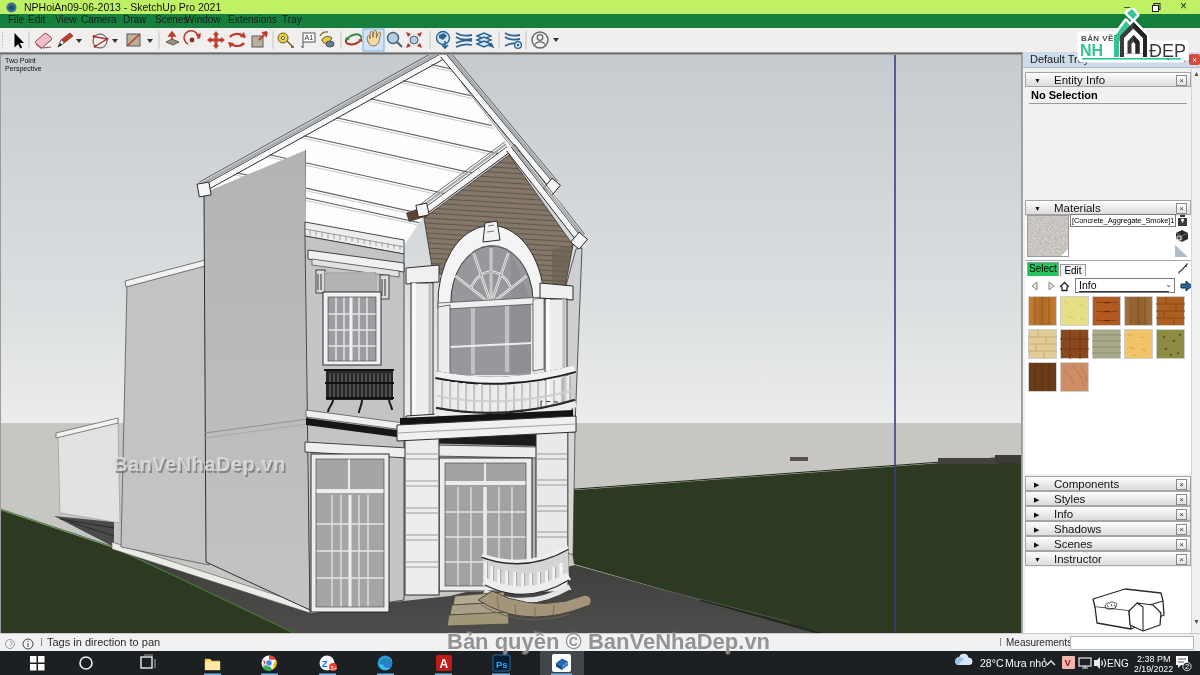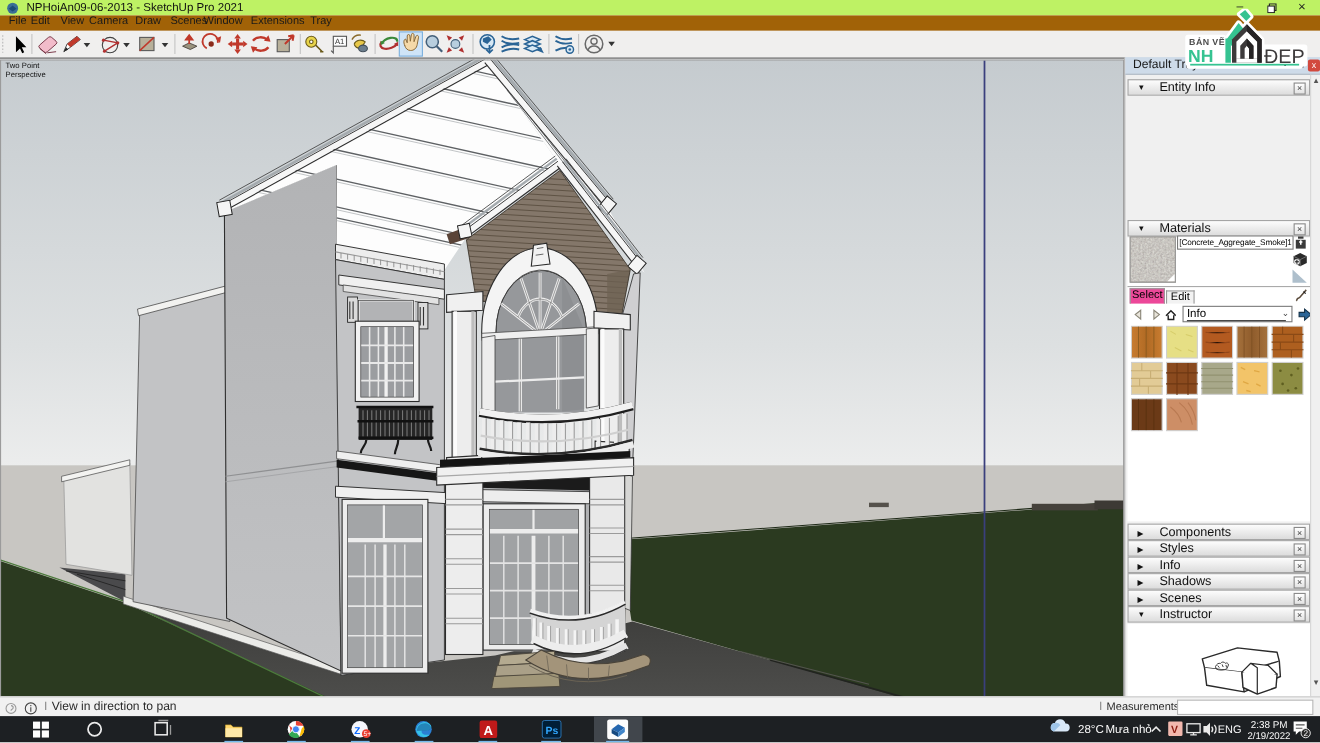--- a/index.html
+++ b/index.html
@@ -4,21 +4,21 @@
 <style>
 *{margin:0;padding:0;box-sizing:border-box}
 html,body{width:1200px;height:675px;overflow:hidden;font-family:"Liberation Sans",sans-serif;background:#fff}
 #app{position:relative;width:1200px;height:675px;overflow:hidden}
 .abs{position:absolute}
 
 #titlebar{position:absolute;left:0;top:0;width:1200px;height:14px;background:#bef264;font-size:10.5px;color:#111}
 #titletext{position:absolute;left:24px;top:1px}
 .winbtn{position:absolute;top:0px;color:#222;font-size:11px}
 
-#menubar{position:absolute;left:0;top:14px;width:1200px;height:14px;background:#a16207;font-size:10px;color:#1a1a1a}
+#menubar{position:absolute;left:0;top:14px;width:1200px;height:14px;background:#15803d;font-size:10px;color:#1a1a1a}
 #menubar span{position:absolute;top:0}
 
 #toolbar{position:absolute;left:0;top:28px;width:1200px;height:25px;background:#f0efee;border-bottom:1px solid #9a9a9a}
 
 #viewport{position:absolute;left:0;top:53px;width:1022px;height:580px;border-top:1px solid #6e6e6e;overflow:hidden}
 #vplabel{position:absolute;left:5px;top:3px;font-size:7px;line-height:8px;color:#111;z-index:5}
 #wallmark{position:absolute;left:113px;top:399px;font-size:20px;font-weight:bold;color:rgba(222,222,222,0.85);text-shadow:1.5px 1.5px 0 rgba(95,95,95,0.6);z-index:4;letter-spacing:0.5px}
 
 #tray{position:absolute;left:1022px;top:52px;width:178px;height:581px;background:#f0f0f0;border-left:1px solid #a8a8a8;font-size:11px}
 .trayhdr{position:absolute;left:2px;width:166px;height:15px;background:linear-gradient(#fdfdfd,#dcdcdc);border:1px solid #a5a5a5;font-size:11.5px;color:#111}
@@ -175,20 +175,21 @@
 
         <circle cx="540" cy="12" r="8" fill="none" stroke="#6a6a6a" stroke-width="1.4"></circle>
         <circle cx="540" cy="9.5" r="2.8" fill="none" stroke="#6a6a6a" stroke-width="1.3"></circle>
         <path d="M534.5,17.5 a6 6 0 0 1 11,0" fill="none" stroke="#6a6a6a" stroke-width="1.3"></path>
         <path d="M553,10 l6,0 l-3,4 z" fill="#333"></path>
       </g>
     </svg>
   </div>
   <div id="viewport">
     <div id="vplabel">Two Point<br>Perspective</div>
+    <div id="wallmark">BanVeNhaDep.vn</div>
     <svg id="scene" width="1022" height="580" viewBox="0 52 1022 580" style="position:absolute;left:0;top:0">
       <defs>
         <linearGradient id="sky" x1="0" y1="0" x2="0" y2="1">
           <stop offset="0" stop-color="#c5cbcf"></stop>
             <stop offset="0.7" stop-color="#dde0e1"></stop>
             <stop offset="1" stop-color="#eceded"></stop>
         </linearGradient>
         <linearGradient id="wallg" x1="0" y1="0" x2="0" y2="1">
           <stop offset="0" stop-color="#b2b3b5"></stop>
             <stop offset="1" stop-color="#c2c3c5"></stop>
@@ -520,20 +521,24 @@
     <div class="abs" style="left:0;top:0;width:178px;height:16px;background:#cedbe9;border-bottom:1px solid #b0b8c2">
       <span class="abs" style="left:7px;top:1px;color:#1a1a1a">Default Tray</span>
       <span class="abs" style="left:155px;top:1px;font-size:10px;color:#444">↘</span>
       <div class="abs" style="left:166px;top:2px;width:11px;height:11px;background:#d2493e;color:#fff;font-size:8px;text-align:center;line-height:11px;border-radius:2px">x</div>
     </div>
     <div class="trayhdr" style="top:20px">
         <span class="arr">▼</span>
         <span class="cap">Entity Info</span>
         <div class="xbtn">×</div>
       </div>
+    <div class="abs" style="left:2px;top:36px;width:166px;height:112px;background:#f1f1f1">
+      <span class="abs" style="left:6px;top:1px;font-weight:bold;font-size:11px">No Selection</span>
+      <div class="abs" style="left:4px;top:15px;width:158px;height:1px;background:#9a9a9a"></div>
+    </div>
     <div class="trayhdr" style="top:148px">
         <span class="arr">▼</span>
         <span class="cap">Materials</span>
         <div class="xbtn">×</div>
       </div>
     <div class="abs" style="left:2px;top:164px;width:166px;height:258px;background:#fff"></div>
 
     <div class="abs" style="left:4px;top:163px;width:42px;height:42px;border:1px solid #9a9a9a;background:#9b958d">
       <svg width="40" height="40">
           <filter id="noisef" x="0" y="0" width="1" height="1">
@@ -560,21 +565,21 @@
         <path d="M2,5 l6,-3 l6,3 l0,6 l-6,3 l-6,-3 z" fill="#2a2a2a"></path>
         <path d="M2,5 l6,3 l6,-3 M8,8 v6" stroke="#777" stroke-width="0.8" fill="none"></path>
         <circle cx="5" cy="10" r="2.6" fill="#e8e8e8"></circle>
         <path d="M5,8.2 v3.6 M3.2,10 h3.6" stroke="#222" stroke-width="1"></path>
       </svg>
     <svg class="abs" style="left:151px;top:192px" width="15" height="14" viewBox="0 0 15 14">
         <path d="M1,13 L14,13 L1,1 Z" fill="#aebfcc"></path>
       </svg>
     <div class="abs" style="left:2px;top:208px;width:166px;height:1px;background:#aaa"></div>
 
-    <div class="abs" style="left:4px;top:210px;width:32px;height:14px;background:#ec4899;border:1px solid #9a9a9a;border-bottom:none;font-size:10px;text-align:center">Select</div>
+    <div class="abs" style="left:4px;top:210px;width:32px;height:14px;background:#22c55e;border:1px solid #9a9a9a;border-bottom:none;font-size:10px;text-align:center">Select</div>
     <div class="abs" style="left:37px;top:212px;width:26px;height:12px;background:#f2f2f2;border:1px solid #9a9a9a;border-bottom:none;font-size:10px;text-align:center">Edit</div>
     <svg class="abs" style="left:154px;top:210px" width="12" height="13" viewBox="0 0 12 13">
         <path d="M10,1 l1,1 l-6,7 l-2,1 l-1,2 l-1,-1 l1,-2 l2,-1 z" fill="#5a4a3a"></path>
         <path d="M8,3 l2,2" stroke="#222"></path>
       </svg>
 
     <svg class="abs" style="left:6px;top:227px" width="40" height="14" viewBox="0 0 40 14">
         <path d="M8,3 L3,7 L8,11 z" fill="#e8e4da" stroke="#8a8678"></path>
         <path d="M20,3 L25,7 L20,11 z" fill="#e8e4da" stroke="#8a8678"></path>
         <path d="M31,8 l4.5,-4.5 L40,8 M33,7.5 v4 h5 v-4" fill="none" stroke="#222" stroke-width="1.3"></path>
@@ -693,21 +698,21 @@
     </div>
   </div>
   <div id="statusbar">
     <svg class="abs" style="left:4px;top:4px" width="36" height="12" viewBox="0 0 36 12">
         <circle cx="6" cy="6" r="4.5" fill="none" stroke="#9a9a9a"></circle>
         <path d="M6,3.5 a2,2 0 0 1 2,2 c0,1.5 -2,1.2 -2,2.6" fill="none" stroke="#9a9a9a"></path>
         <circle cx="24" cy="6" r="5" fill="none" stroke="#444"></circle>
         <path d="M24,3 v1 M24,5 v4" stroke="#444"></path>
       </svg>
     <span class="abs" style="left:40px;top:2px;color:#8a8a8a">I</span>
-    <span class="abs" style="left:47px;top:2px">View in direction to pan</span>
+    <span class="abs" style="left:47px;top:2px">Tags in direction to pan</span>
     <span class="abs" style="left:999px;top:2px;color:#8a8a8a">I</span>
     <span class="abs" style="left:1006px;top:3px;font-size:10px">Measurements</span>
     <div id="measurebox"></div>
   </div>
   <div id="taskbar">
     <svg width="1200" height="24" viewBox="0 0 1200 24" style="position:absolute;left:0;top:0">
 
       <g fill="#fdfdfd">
           <rect x="30" y="5" width="6.5" height="6.5"></rect>
           <rect x="38" y="5" width="6.5" height="6.5"></rect>
@@ -777,20 +782,21 @@
       <text x="1137" y="10.5" font-size="9" fill="#fafafa" font-family="Liberation Sans">2:38 PM</text>
       <text x="1134" y="21" font-size="8.8" fill="#fafafa" font-family="Liberation Sans">2/19/2022</text>
       <g>
         <path d="M1176,5 h12 v9 h-7 l-3,3 v-3 h-2 z" fill="#fdfdfd"></path>
         <path d="M1178,8 h8 M1178,11 h6" stroke="#555" stroke-width="1"></path>
         <circle cx="1187" cy="15.5" r="4.2" fill="#2a2a2a" stroke="#fdfdfd" stroke-width="0.8"></circle>
         <text x="1184.9" y="18.4" font-size="7.5" fill="#fff" font-family="Liberation Sans">2</text>
       </g>
     </svg>
   </div>
+  <div id="bigmark">Bản quyền © BanVeNhaDep.vn</div>
   <div id="logo">
     <svg width="122" height="56" viewBox="0 0 122 56">
     <svg width="122" height="56" viewBox="0 0 122 56">
       <g stroke="#fff" stroke-width="5" stroke-linejoin="round" fill="#fff">
         <path d="M55,5 l5,-4 l5,6 l-4,4 z"></path>
         <path d="M43,28 l11,-15 l5,6 l-11,15 z"></path>
         <path d="M42,27 h5 v22 h-5 z"></path>
         <path d="M48,28 L61.5,14 L75,28 L75,49 L48,49 Z"></path>
         <rect x="8" y="26" width="32" height="23"></rect>
         <rect x="76" y="35" width="38" height="15"></rect>

